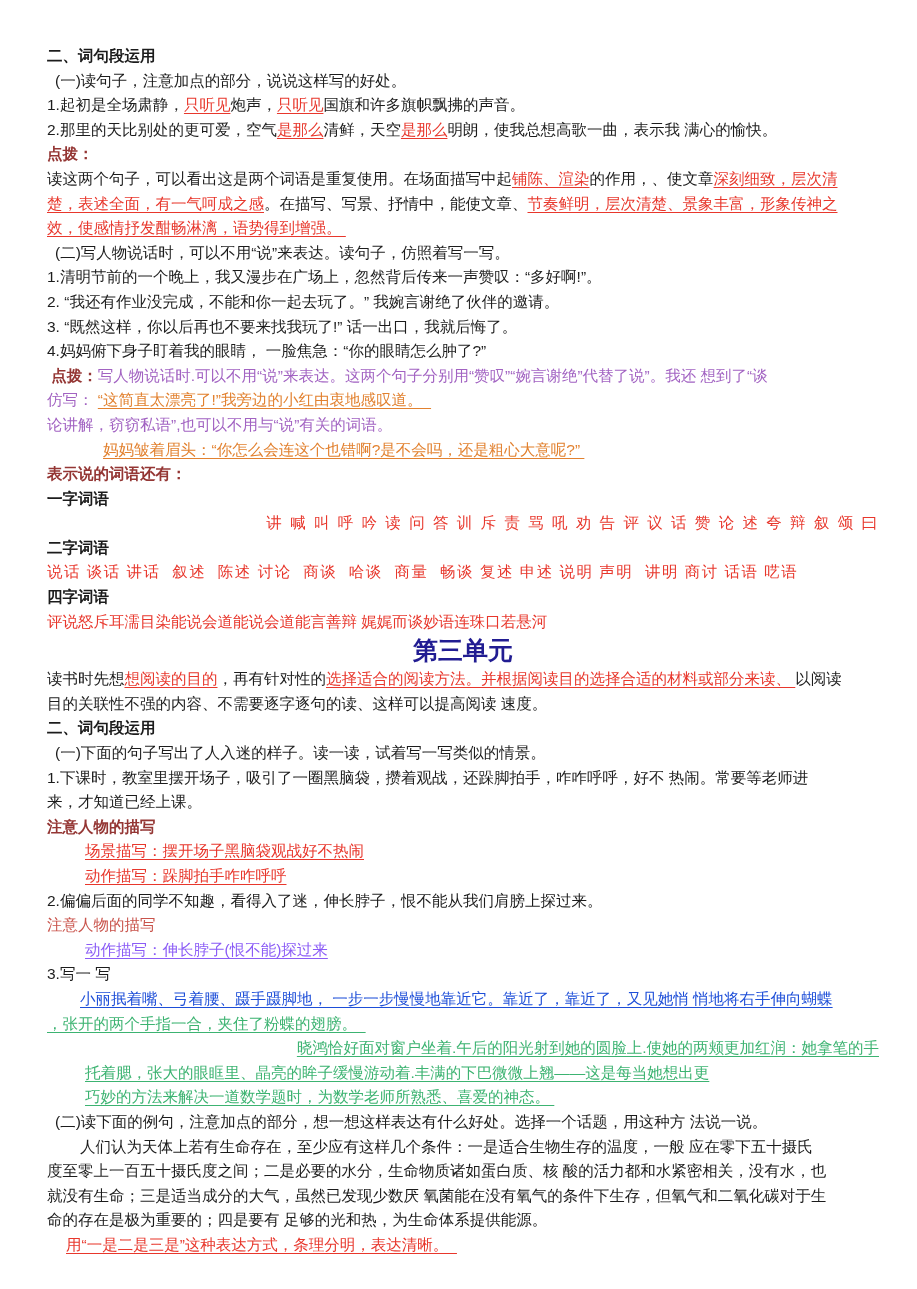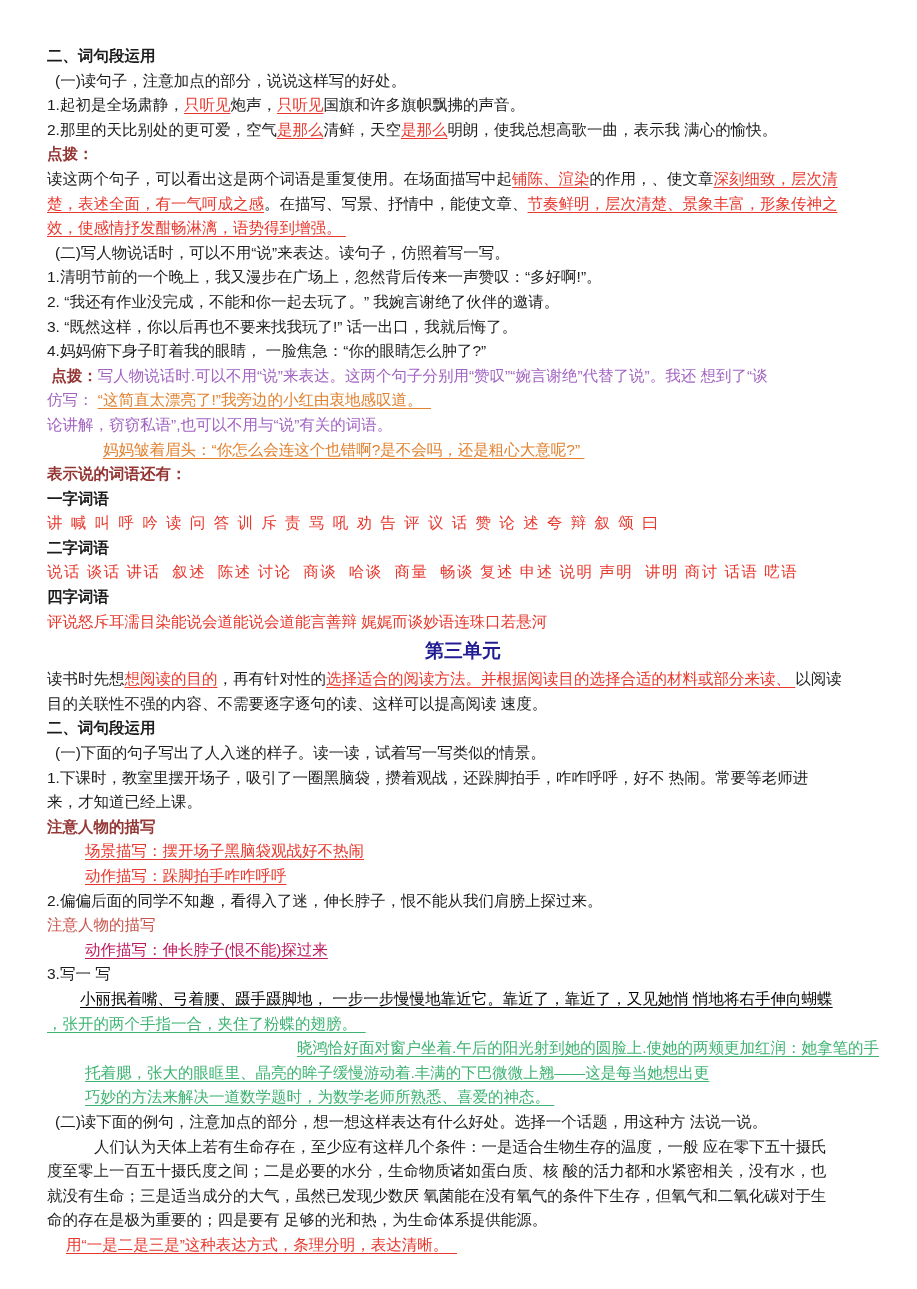--- a/index.html
+++ b/index.html
@@ -31,43 +31,43 @@
     <div class="line"><span style="color: rgb(28, 28, 28);">1.清明节前的一个晚上，我又漫步在广场上，忽然背后传来一声赞叹：“多好啊!”。</span></div>
     <div class="line"><span style="color: rgb(28, 28, 28);">2. “我还有作业没完成，不能和你一起去玩了。” 我婉言谢绝了伙伴的邀请。</span></div>
     <div class="line"><span style="color: rgb(28, 28, 28);">3. “既然这样，你以后再也不要来找我玩了!” 话一出口，我就后悔了。</span></div>
     <div class="line"><span style="color: rgb(28, 28, 28);">4.妈妈俯下身子盯着我的眼睛， 一脸焦急：“你的眼睛怎么肿了?”</span></div>
     <div class="line"><span style="color: rgb(148, 54, 52); font-weight: 700;"> 点拨：</span><span style="color: rgb(162, 99, 194);">写人物说话时.可以不用“说”来表达。这两个句子分别用“赞叹”“婉言谢绝”代替了说”。我还 想到了“谈</span></div>
     <div class="line"><span style="color: rgb(162, 99, 194);">仿写： </span><span class="u" style="color: rgb(226, 129, 47);">“这简直太漂亮了!”我旁边的小红由衷地感叹道。  </span></div>
     <div class="line"><span style="color: rgb(162, 99, 194);">论讲解，窃窃私语”,也可以不用与“说”有关的词语。</span></div>
     <div class="line" style="padding-left: 56px;"><span class="u" style="color: rgb(226, 129, 47);">妈妈皱着眉头：“你怎么会连这个也错啊?是不会吗，还是粗心大意呢?” </span></div>
     <div class="line"><span style="color: rgb(148, 54, 52); font-weight: 700;">表示说的词语还有：</span></div>
     <div class="line"><span style="color: rgb(28, 28, 28); font-weight: 700;">一字词语</span></div>
-    <div class="line" style="letter-spacing: 2px;"><span style="color: rgb(232, 55, 44);">讲 喊 叫 呼 吟 读 问 答 训 斥 责 骂 吼 劝 告 评 议 话 赞 论 述 夸 辩 叙 颂 曰</span></div>
+    <div class="line" style="letter-spacing: 2px; text-align: right;"><span style="color: rgb(232, 55, 44);">讲 喊 叫 呼 吟 读 问 答 训 斥 责 骂 吼 劝 告 评 议 话 赞 论 述 夸 辩 叙 颂 曰</span></div>
     <div class="line"><span style="color: rgb(28, 28, 28); font-weight: 700;">二字词语</span></div>
     <div class="line" style="letter-spacing: 1.5px;"><span style="color: rgb(232, 55, 44);">说话 谈话 讲话  叙述  陈述 讨论  商谈  哈谈  商量  畅谈 复述 申述 说明 声明  讲明 商讨 话语 呓语</span></div>
     <div class="line"><span style="color: rgb(28, 28, 28); font-weight: 700; margin-top: 38px;">四字词语</span></div>
     <div class="line"><span style="color: rgb(232, 55, 44);">评说怒斥耳濡目染能说会道能说会道能言善辩 娓娓而谈妙语连珠口若悬河</span></div>
-    <div class="line center" style="line-height: 33px; font-size: 19px;"><span style="color: rgb(33, 28, 146); font-weight: 700;">第三单元</span></div>
+    <div class="line center" style="line-height: 33px; font-size: 25px;"><span style="color: rgb(33, 28, 146); font-weight: 700;">第三单元</span></div>
     <div class="line"><span style="color: rgb(28, 28, 28);">读书时先想</span><span class="u" style="color: rgb(232, 55, 44);">想阅读的目的</span><span style="color: rgb(28, 28, 28);">，再有针对性的</span><span class="u" style="color: rgb(232, 55, 44);">选择适合的阅读方法。并根据阅读目的选择合适的材料或部分来读、 </span><span style="color: rgb(28, 28, 28);">以阅读</span></div>
     <div class="line"><span style="color: rgb(28, 28, 28);">目的关联性不强的内容、不需要逐字逐句的读、这样可以提高阅读 速度。</span></div>
     <div class="line"><span style="color: rgb(28, 28, 28); font-weight: 700;">二、词句段运用</span></div>
     <div class="line" style="padding-left: 8px;"><span style="color: rgb(28, 28, 28);">(一)下面的句子写出了人入迷的样子。读一读，试着写一写类似的情景。</span></div>
     <div class="line"><span style="color: rgb(28, 28, 28);">1.下课时，教室里摆开场子，吸引了一圈黑脑袋，攒着观战，还跺脚拍手，咋咋呼呼，好不 热闹。常要等老师进</span></div>
     <div class="line"><span style="color: rgb(28, 28, 28);">来，才知道已经上课。</span></div>
     <div class="line"><span style="color: rgb(148, 54, 52); font-weight: 700;">注意人物的描写</span></div>
     <div class="line" style="padding-left: 38px;"><span class="u" style="color: rgb(232, 55, 44);">场景描写：摆开场子黑脑袋观战好不热闹</span></div>
     <div class="line" style="padding-left: 38px;"><span class="u" style="color: rgb(232, 55, 44);">动作描写：跺脚拍手咋咋呼呼</span></div>
     <div class="line"><span style="color: rgb(28, 28, 28);">2.偏偏后面的同学不知趣，看得入了迷，伸长脖子，恨不能从我们肩膀上探过来。</span></div>
     <div class="line"><span style="color: rgb(201, 83, 75);">注意人物的描写</span></div>
-    <div class="line" style="padding-left: 38px;"><span class="u" style="color: #be185d;">动作描写：伸长脖子(恨不能)探过来</span></div>
+    <div class="line" style="padding-left: 38px;"><span class="u" style="color: #8b5cf6;">动作描写：伸长脖子(恨不能)探过来</span></div>
     <div class="line"><span style="color: rgb(28, 28, 28);">3.写一 写</span></div>
-    <div class="line" style="padding-left: 33px;"><span class="u" style="color: #000000;">小丽抿着嘴、弓着腰、蹑手蹑脚地， 一步一步慢慢地靠近它。靠近了，靠近了，又见她悄 悄地将右手伸向蝴蝶</span></div>
+    <div class="line" style="padding-left: 33px;"><span class="u" style="color: #1d4ed8;">小丽抿着嘴、弓着腰、蹑手蹑脚地， 一步一步慢慢地靠近它。靠近了，靠近了，又见她悄 悄地将右手伸向蝴蝶</span></div>
     <div class="line"><span class="u" style="color: rgb(60, 179, 113);">，张开的两个手指一合，夹住了粉蝶的翅膀。  </span></div>
     <div class="line" style="padding-left: 38px; text-align: right;"><span class="u" style="color: rgb(60, 179, 113);">晓鸿恰好面对窗户坐着.午后的阳光射到她的圆脸上.使她的两颊更加红润：她拿笔的手</span></div>
     <div class="line" style="padding-left: 38px;"><span class="u" style="color: rgb(60, 179, 113);">托着腮，张大的眼眶里、晶亮的眸子缓慢游动着.丰满的下巴微微上翘——这是每当她想出更</span></div>
     <div class="line" style="padding-left: 38px;"><span class="u" style="color: rgb(60, 179, 113);">巧妙的方法来解决一道数学题时，为数学老师所熟悉、喜爱的神态。 </span></div>
     <div class="line" style="padding-left: 8px;"><span style="color: rgb(28, 28, 28);">(二)读下面的例句，注意加点的部分，想一想这样表达有什么好处。选择一个话题，用这种方 法说一说。</span></div>
-    <div class="line" style="padding-left: 33px;"><span style="color: rgb(28, 28, 28); margin-left: 14px;">人们认为天体上若有生命存在，至少应有这样几个条件：一是适合生物生存的温度，一般 应在零下五十摄氏</span></div>
+    <div class="line" style="padding-left: 33px;"><span style="color: rgb(28, 28, 28);">人们认为天体上若有生命存在，至少应有这样几个条件：一是适合生物生存的温度，一般 应在零下五十摄氏</span></div>
     <div class="line"><span style="color: rgb(28, 28, 28);">度至零上一百五十摄氏度之间；二是必要的水分，生命物质诸如蛋白质、核 酸的活力都和水紧密相关，没有水，也</span></div>
     <div class="line"><span style="color: rgb(28, 28, 28);">就没有生命；三是适当成分的大气，虽然已发现少数厌 氧菌能在没有氧气的条件下生存，但氧气和二氧化碳对于生</span></div>
     <div class="line"><span style="color: rgb(28, 28, 28);">命的存在是极为重要的；四是要有 足够的光和热，为生命体系提供能源。</span></div>
     <div class="line" style="padding-left: 19px;"><span class="u" style="color: rgb(232, 55, 44);">用“一是二是三是”这种表达方式，条理分明，表达清晰。  </span></div>
   </div>
 
 </body></html>

